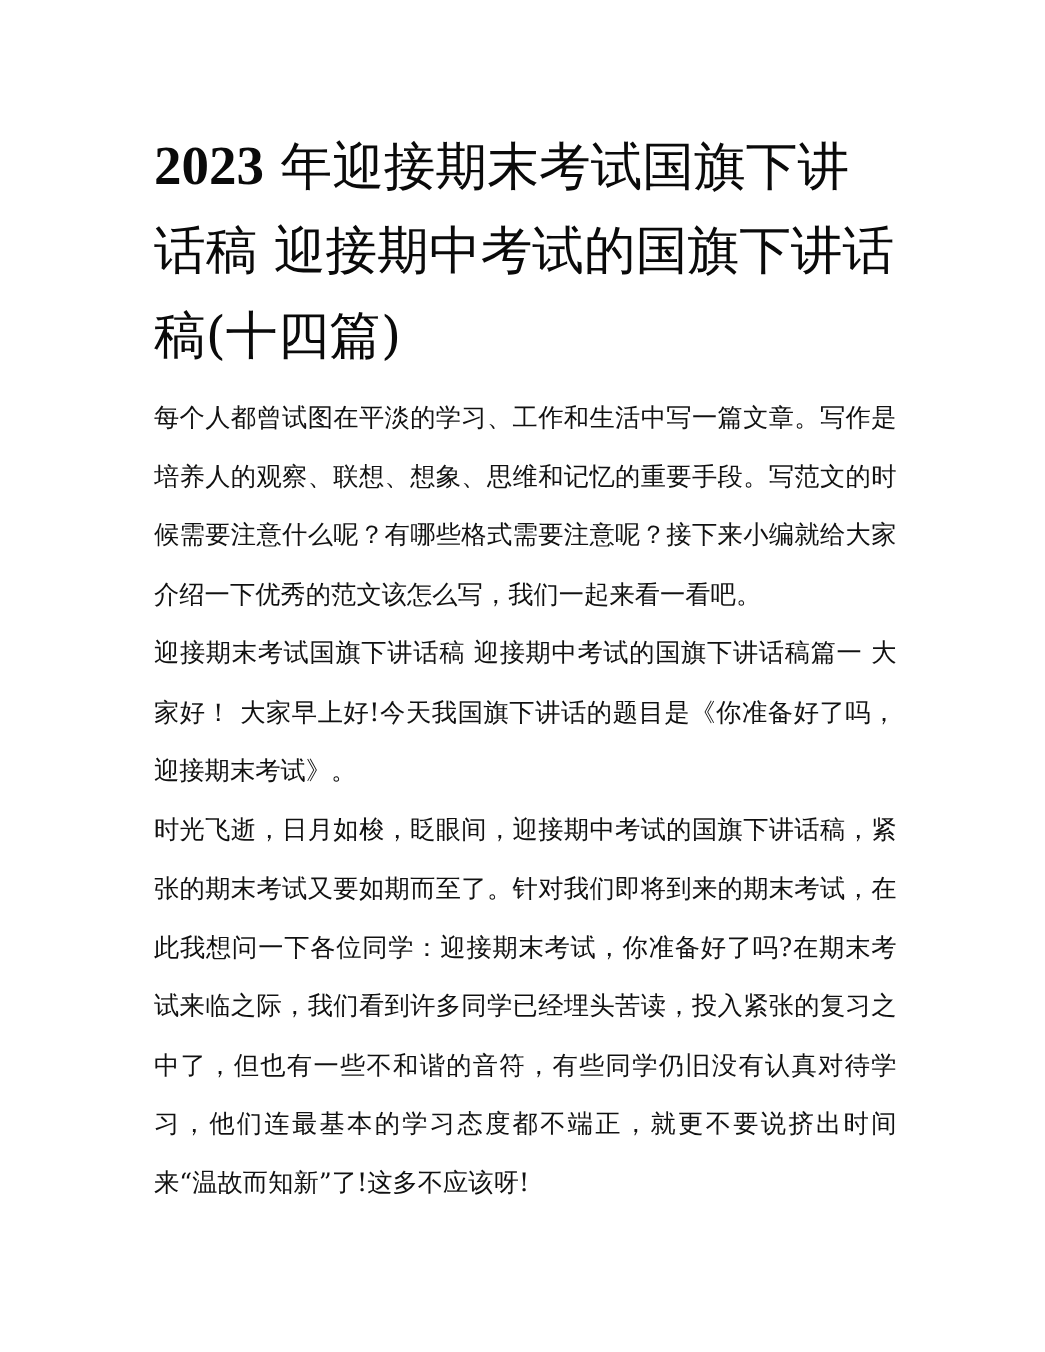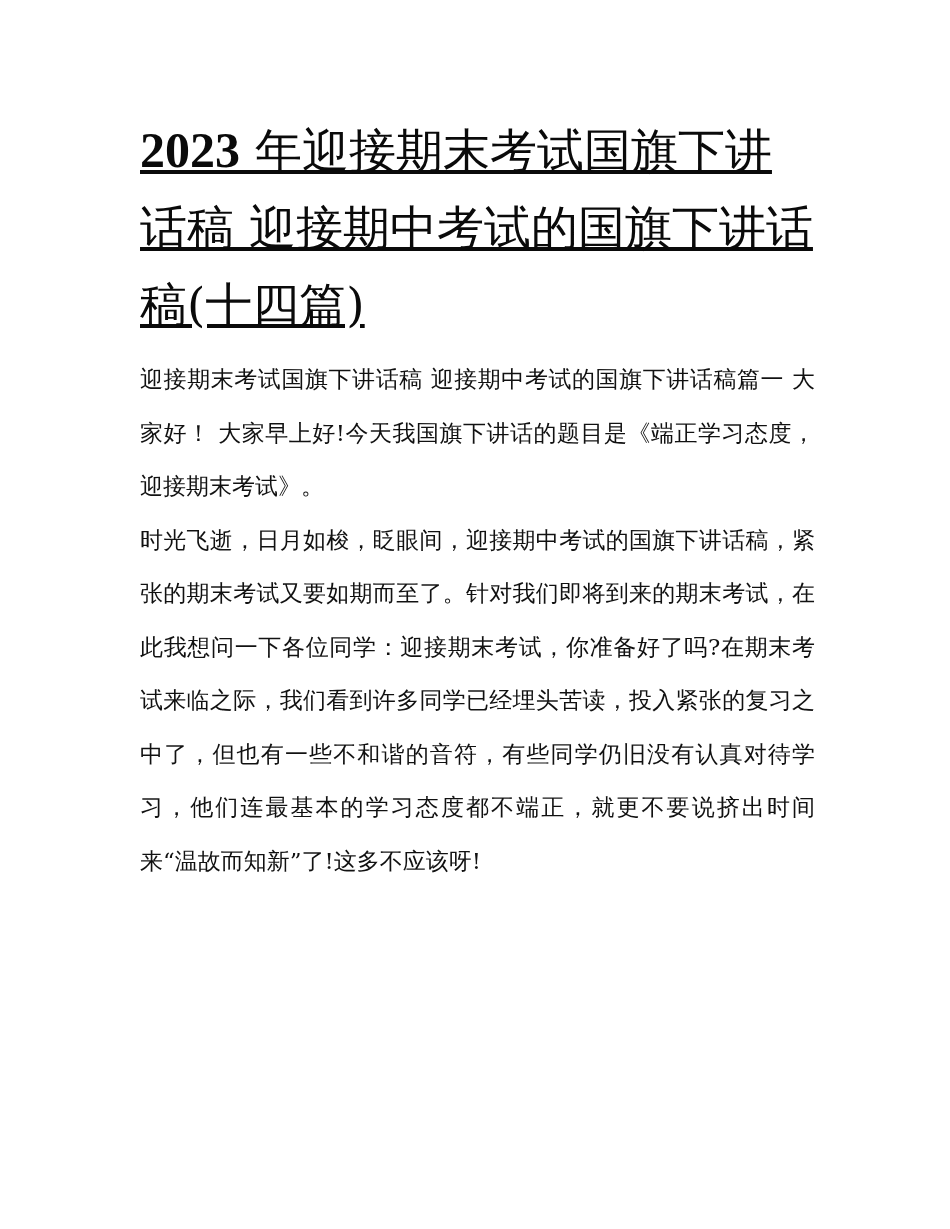--- a/index.html
+++ b/index.html
@@ -21,21 +21,20 @@
       width: 675px;
     }
     .title {
       font-family: "DejaVu Serif", "Liberation Serif", serif;
       font-size: 47px;
       line-height: 77px;
       font-weight: normal;
       margin: 0 0 10px 0;
       letter-spacing: 0px;
       color: #0a0a0a;
-      text-decoration: underline;
     }
     .title .year {
       font-family: "Liberation Serif", "DejaVu Serif", serif;
       font-weight: bold;
       font-size: 50px;
     }
     .para {
       font-family: "DejaVu Serif", "Liberation Serif", serif;
       font-size: 23px;
       line-height: 53.5px;
@@ -45,15 +44,16 @@
       color: #111111;
       word-break: break-all;
     }
   </style>
 </head>
 <body>
 
 <div class="page">
   <h1 class="title"><span class="year">2023</span><span> 年迎接期末考试国旗下讲话稿 迎接期中考试的国旗下讲话稿(十四篇)</span></h1>
 
-  <p class="para">迎接期末考试国旗下讲话稿 迎接期中考试的国旗下讲话稿篇一 大家好！ 大家早上好!今天我国旗下讲话的题目是《端正学习态度，迎接期末考试》。</p>
+  <p class="para">每个人都曾试图在平淡的学习、工作和生活中写一篇文章。写作是培养人的观察、联想、想象、思维和记忆的重要手段。写范文的时候需要注意什么呢？有哪些格式需要注意呢？接下来小编就给大家介绍一下优秀的范文该怎么写，我们一起来看一看吧。</p>
+  <p class="para">迎接期末考试国旗下讲话稿 迎接期中考试的国旗下讲话稿篇一 大家好！ 大家早上好!今天我国旗下讲话的题目是《你准备好了吗，迎接期末考试》。</p>
   <p class="para">时光飞逝，日月如梭，眨眼间，迎接期中考试的国旗下讲话稿，紧张的期末考试又要如期而至了。针对我们即将到来的期末考试，在此我想问一下各位同学：迎接期末考试，你准备好了吗?在期末考试来临之际，我们看到许多同学已经埋头苦读，投入紧张的复习之中了，但也有一些不和谐的音符，有些同学仍旧没有认真对待学习，他们连最基本的学习态度都不端正，就更不要说挤出时间来“温故而知新”了!这多不应该呀!</p>
 </div>
 
 </body></html>

